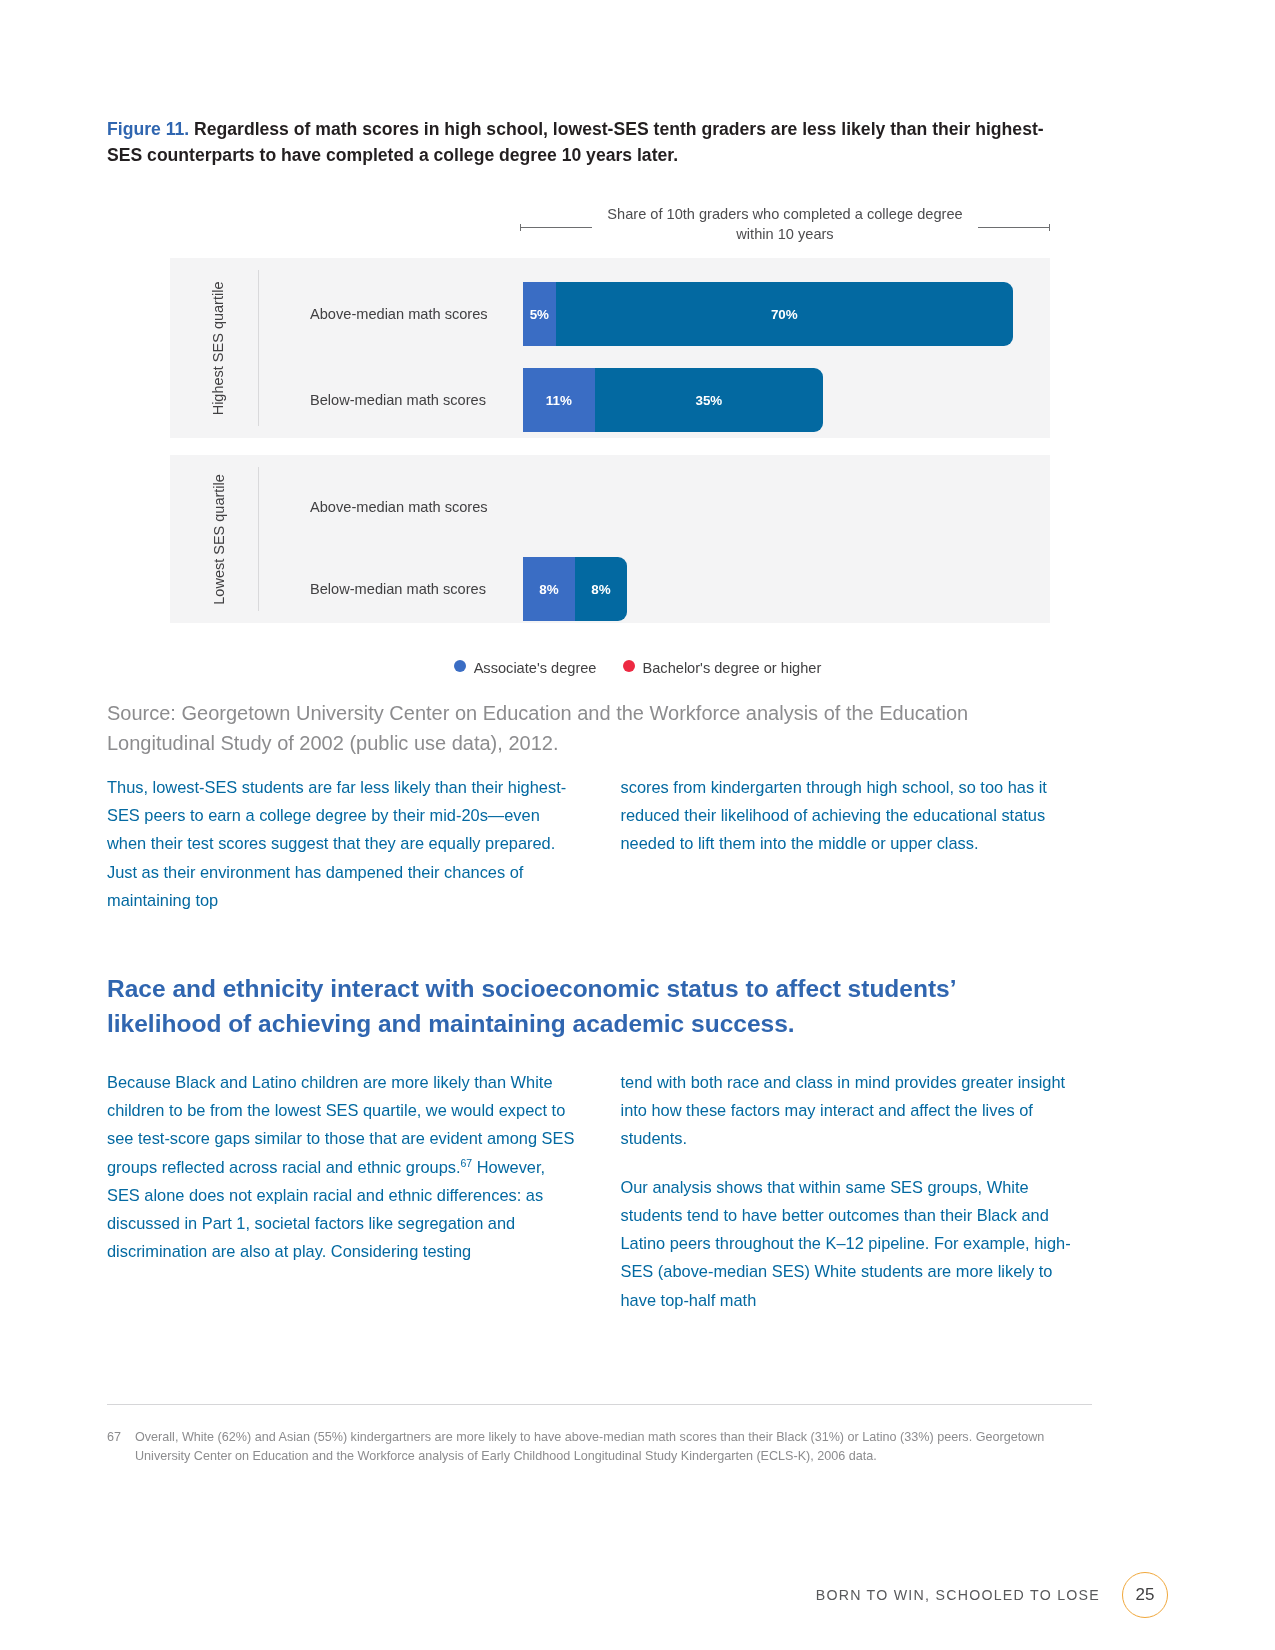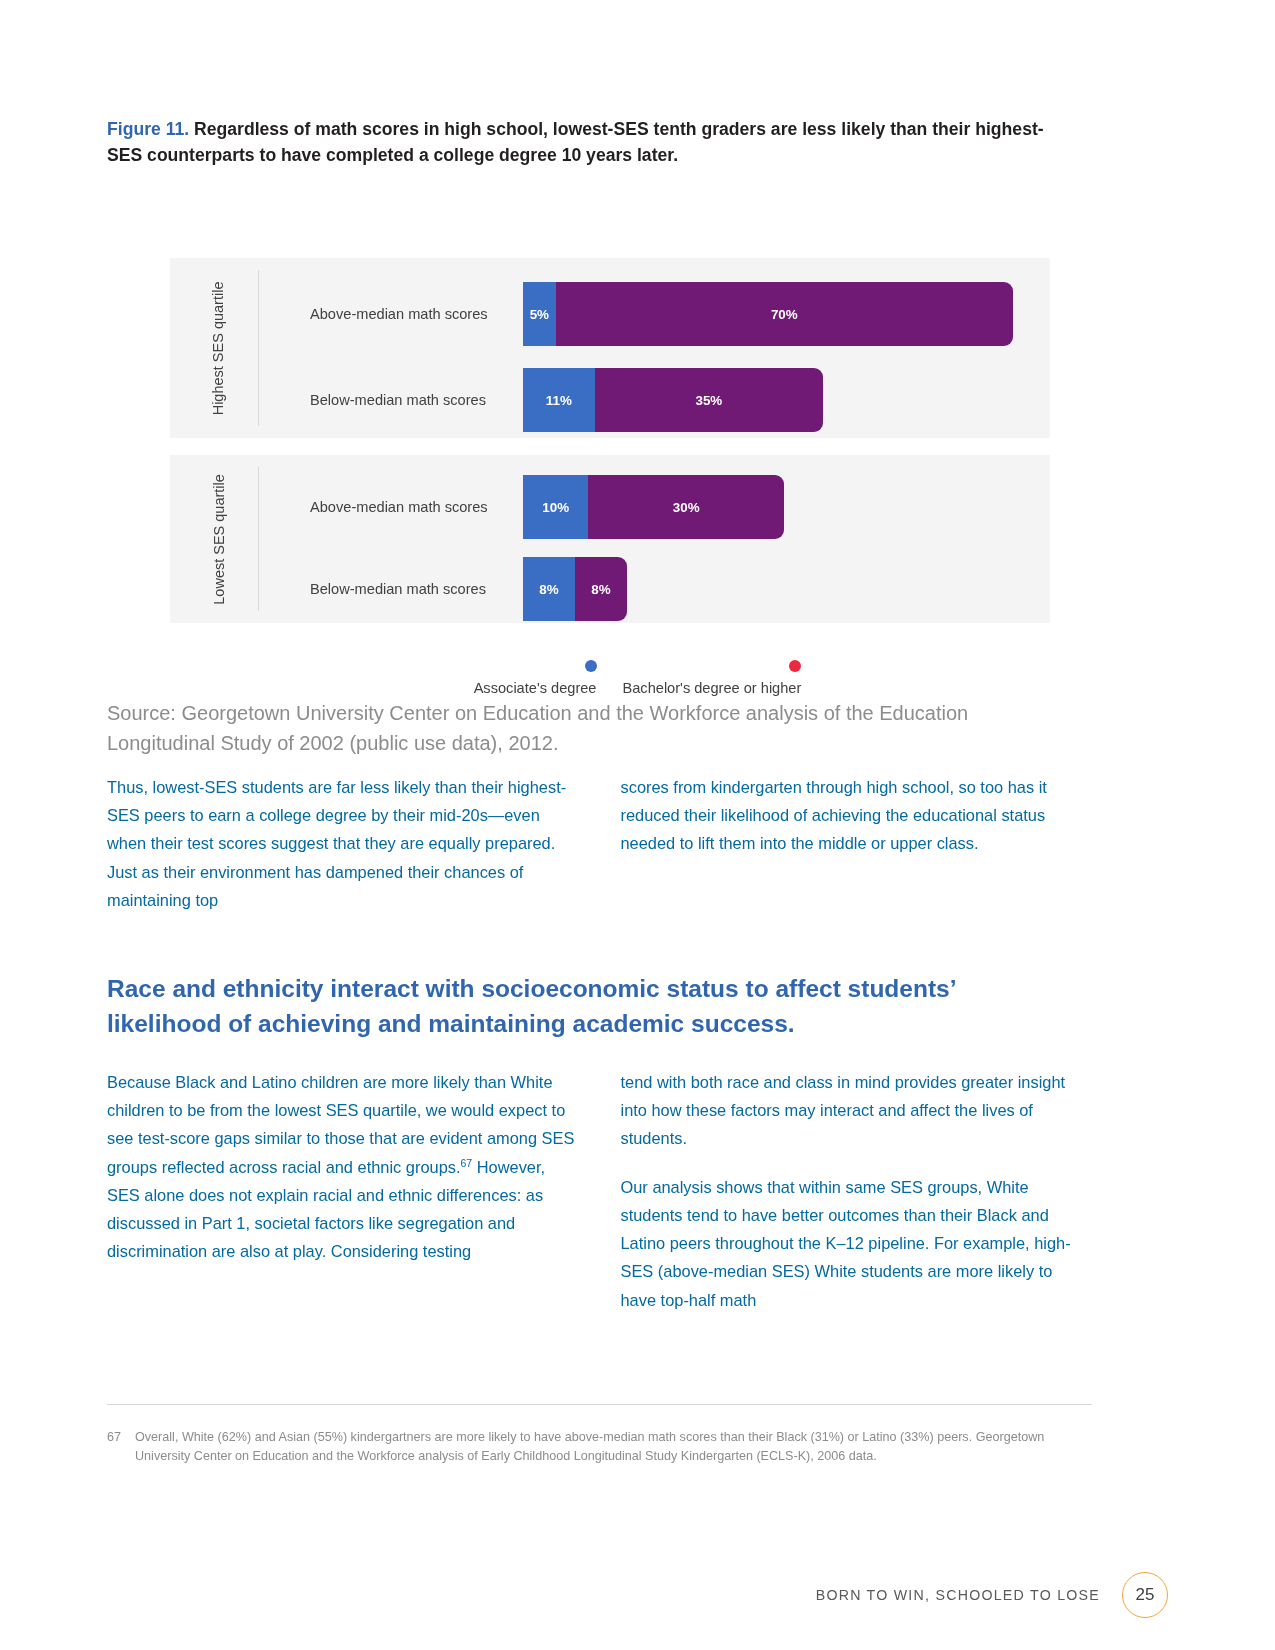--- a/index.html
+++ b/index.html
@@ -145,34 +145,34 @@
   .seg {
     display: flex;
     align-items: center;
     justify-content: center;
     color: #ffffff;
     font-size: 13.4px;
     font-weight: bold;
     height: 100%;
   }
   .seg.assoc { background: #3a6dc4; }
-  .seg.bach  { background: #701a75; }
+  .seg.bach  { background: #0369a1; }
 
   
   .legend {
     position: absolute;
     left: 0;
     top: 660px;
     width: 1275px;
     display: flex;
     justify-content: center;
     align-items: center;
     gap: 26px;
   }
-  .legend-item { display: flex; align-items: flex-end; gap: 8px; flex-direction: column; }
+  .legend-item { display: flex; align-items: flex-start; gap: 8px; }
   .legend-dot { width: 12px; height: 12px; border-radius: 50%; }
   .legend-dot.assoc { background: #3a6dc4; }
   .legend-dot.bach  { background: #ed2942; }
   .legend-text { font-size: 14.6px; color: #414042; }
 
   
   .source {
     position: absolute;
     left: 107px;
     top: 698px;
@@ -265,20 +265,31 @@
 </head>
 <body>
 
 <div class="page">
 
   <div class="fig-caption">
     <span class="fig-label">Figure 11.</span>
     <span class="fig-text">Regardless of math scores in high school, lowest-SES tenth graders are less likely than their highest-SES counterparts to have completed a college degree 10 years later.</span>
   </div>
 
+  <div class="chart-header">
+    <div class="hdr-rule left">
+      <div class="tick"></div>
+        <div class="line"></div>
+    </div>
+    <div class="hdr-title">Share of 10th graders who completed a college degree within 10 years</div>
+    <div class="hdr-rule right">
+      <div class="tick"></div>
+        <div class="line"></div>
+    </div>
+  </div>
 
   <div class="chart">
 
     <div class="ses-block first">
       <div class="group-label">
         <span>Highest SES quartile</span>
       </div>
       <div class="group-divider"></div>
       <div class="rows">
         <div class="bar-row" style="top:10px;">
@@ -303,26 +314,20 @@
     </div>
 
     <div class="ses-block second">
       <div class="group-label">
         <span>Lowest SES quartile</span>
       </div>
       <div class="group-divider"></div>
       <div class="rows">
         <div class="bar-row" style="top:6px;">
           <div class="row-label">Above-median math scores</div>
-          <div class="bar-wrap" style="width:261px;">
-            <div class="bar" style="width:261px;">
-              <div class="seg assoc" style="width:65.3px;">10%</div>
-              <div class="seg bach" style="width:195.7px;">30%</div>
-            </div>
-          </div>
         </div>
         <div class="bar-row" style="top:88px;">
           <div class="row-label">Below-median math scores</div>
           <div class="bar-wrap" style="width:104px;">
             <div class="bar" style="width:104px;">
               <div class="seg assoc" style="width:52px;">8%</div>
               <div class="seg bach" style="width:52px;">8%</div>
             </div>
           </div>
         </div>

